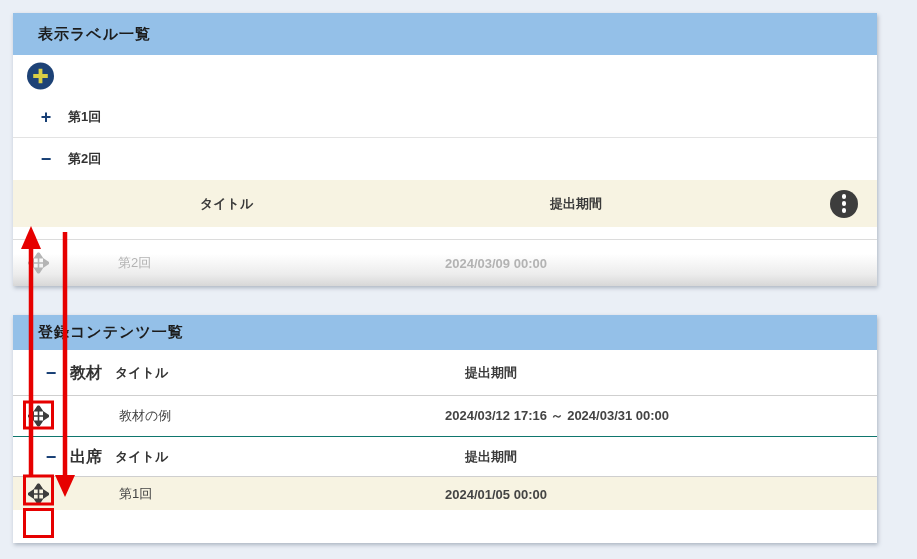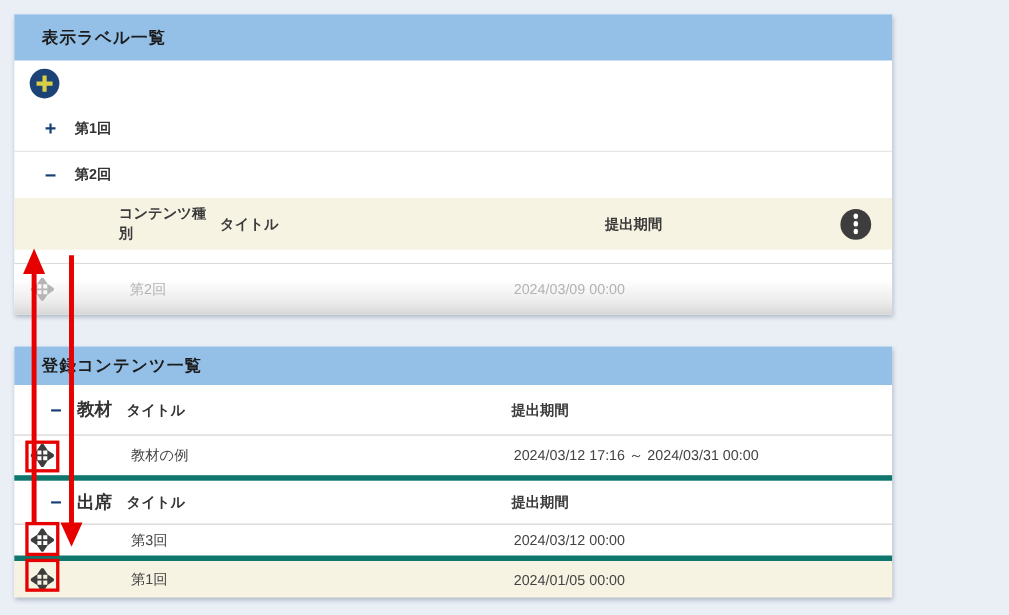--- a/index.html
+++ b/index.html
@@ -4,21 +4,21 @@
 <style>
   * { margin:0; padding:0; box-sizing:border-box; }
   html,body { width:917px; height:559px; }
   body {
     font-family:"Liberation Sans","DejaVu Sans",sans-serif;
     background:#eaeff6;
     position:relative;
     overflow:hidden;
   }
   .panel {
-    position:absolute; left:13px; width:798px; background:#fff;
+    position:absolute; left:13px; width:864px; background:#fff;
     box-shadow:1px 2px 4px rgba(100,112,130,.45);
   }
   #label-panel   { top:13px;  height:273px; }
   #content-panel { top:315px; height:228px; }
 
   .panel-header {
     background:#94c0e8; display:flex; align-items:center;
     padding-left:25px; font-weight:bold; font-size:15px; color:#1c1c1c;
     letter-spacing:1px;
   }
@@ -69,26 +69,26 @@
   }
   .ghost-row .cell { color:#b3b3b3; font-size:13px; }
 
   
   .sec-head { border-bottom:1px solid #cfcfcf; }
   .sec-head.s1 { height:46px; }
   .sec-head.s2 { height:40px; }
   .sec-head .toggle { left:30px; }
   .cat   { left:57px;  font-size:16px; font-weight:bold; color:#333; }
   .col-t { left:102px; font-size:13px; font-weight:bold; color:#333; }
-  .item-row { font-size:13px; color:#444; border-bottom:5px solid #0f766e; }
+  .item-row { font-size:13px; color:#444; border-bottom:1px solid #0f766e; }
   .item-row.r1 { height:41px; }
   .item-row.r2 { height:33px; }
   .item-row.r3 { height:33px; background:#f7f3e2; border-bottom:none; }
   .item-title  { left:106px; }
-  .item-period { left:454px; }
+  .item-period { left:432px;font-weight:bold; }
 
   .move-handle {
     position:absolute; left:15px; top:50%; transform:translateY(-50%);
     width:21px; height:21px; cursor:move; display:block;
   }
 
   
   #annotations {
     position:absolute; left:0; top:0; width:917px; height:559px;
     pointer-events:none; z-index:50;
@@ -114,21 +114,20 @@
     <span class="cell toggle">+</span>
     <span class="cell group-label">第1回</span>
   </div>
 
   <div class="row group-row g2">
     <span class="cell toggle">−</span>
     <span class="cell group-label">第2回</span>
   </div>
 
   <div class="row thead-row">
-    <span class="cell th th-type">コンテンツ種別</span>
     <span class="cell th th-title">タイトル</span>
     <span class="cell th th-period">提出期間</span>
     <span class="kebab">
         <i></i>
         <i></i>
         <i></i>
       </span>
   </div>
 
   <div class="row spacer-row"></div>
@@ -176,34 +175,20 @@
     <span class="cell item-period">2024/03/12 17:16  ～  2024/03/31 00:00</span>
   </div>
 
   <div class="row sec-head s2">
     <span class="cell toggle">−</span>
     <span class="cell cat">出席</span>
     <span class="cell col-t">タイトル</span>
     <span class="cell th th-period-b">提出期間</span>
   </div>
 
-  <div class="row item-row r2">
-    <svg class="move-handle" viewBox="0 0 21 21">
-      <g stroke="#3d3d3d" stroke-width="1.6" fill="#3d3d3d">
-        <line x1="10.5" y1="4" x2="10.5" y2="17"></line>
-          <line x1="4" y1="10.5" x2="17" y2="10.5"></line>
-        <polygon points="10.5,0 7,5.2 14,5.2"></polygon>
-          <polygon points="10.5,21 7,15.8 14,15.8"></polygon>
-        <polygon points="0,10.5 5.2,7 5.2,14"></polygon>
-          <polygon points="21,10.5 15.8,7 15.8,14"></polygon>
-      </g>
-    </svg>
-    <span class="cell item-title">第3回</span>
-    <span class="cell item-period">2024/03/12 00:00</span>
-  </div>
 
   <div class="row item-row r3">
     <svg class="move-handle" viewBox="0 0 21 21">
       <g stroke="#3d3d3d" stroke-width="1.6" fill="#3d3d3d">
         <line x1="10.5" y1="4" x2="10.5" y2="17"></line>
           <line x1="4" y1="10.5" x2="17" y2="10.5"></line>
         <polygon points="10.5,0 7,5.2 14,5.2"></polygon>
           <polygon points="10.5,21 7,15.8 14,15.8"></polygon>
         <polygon points="0,10.5 5.2,7 5.2,14"></polygon>
           <polygon points="21,10.5 15.8,7 15.8,14"></polygon>

